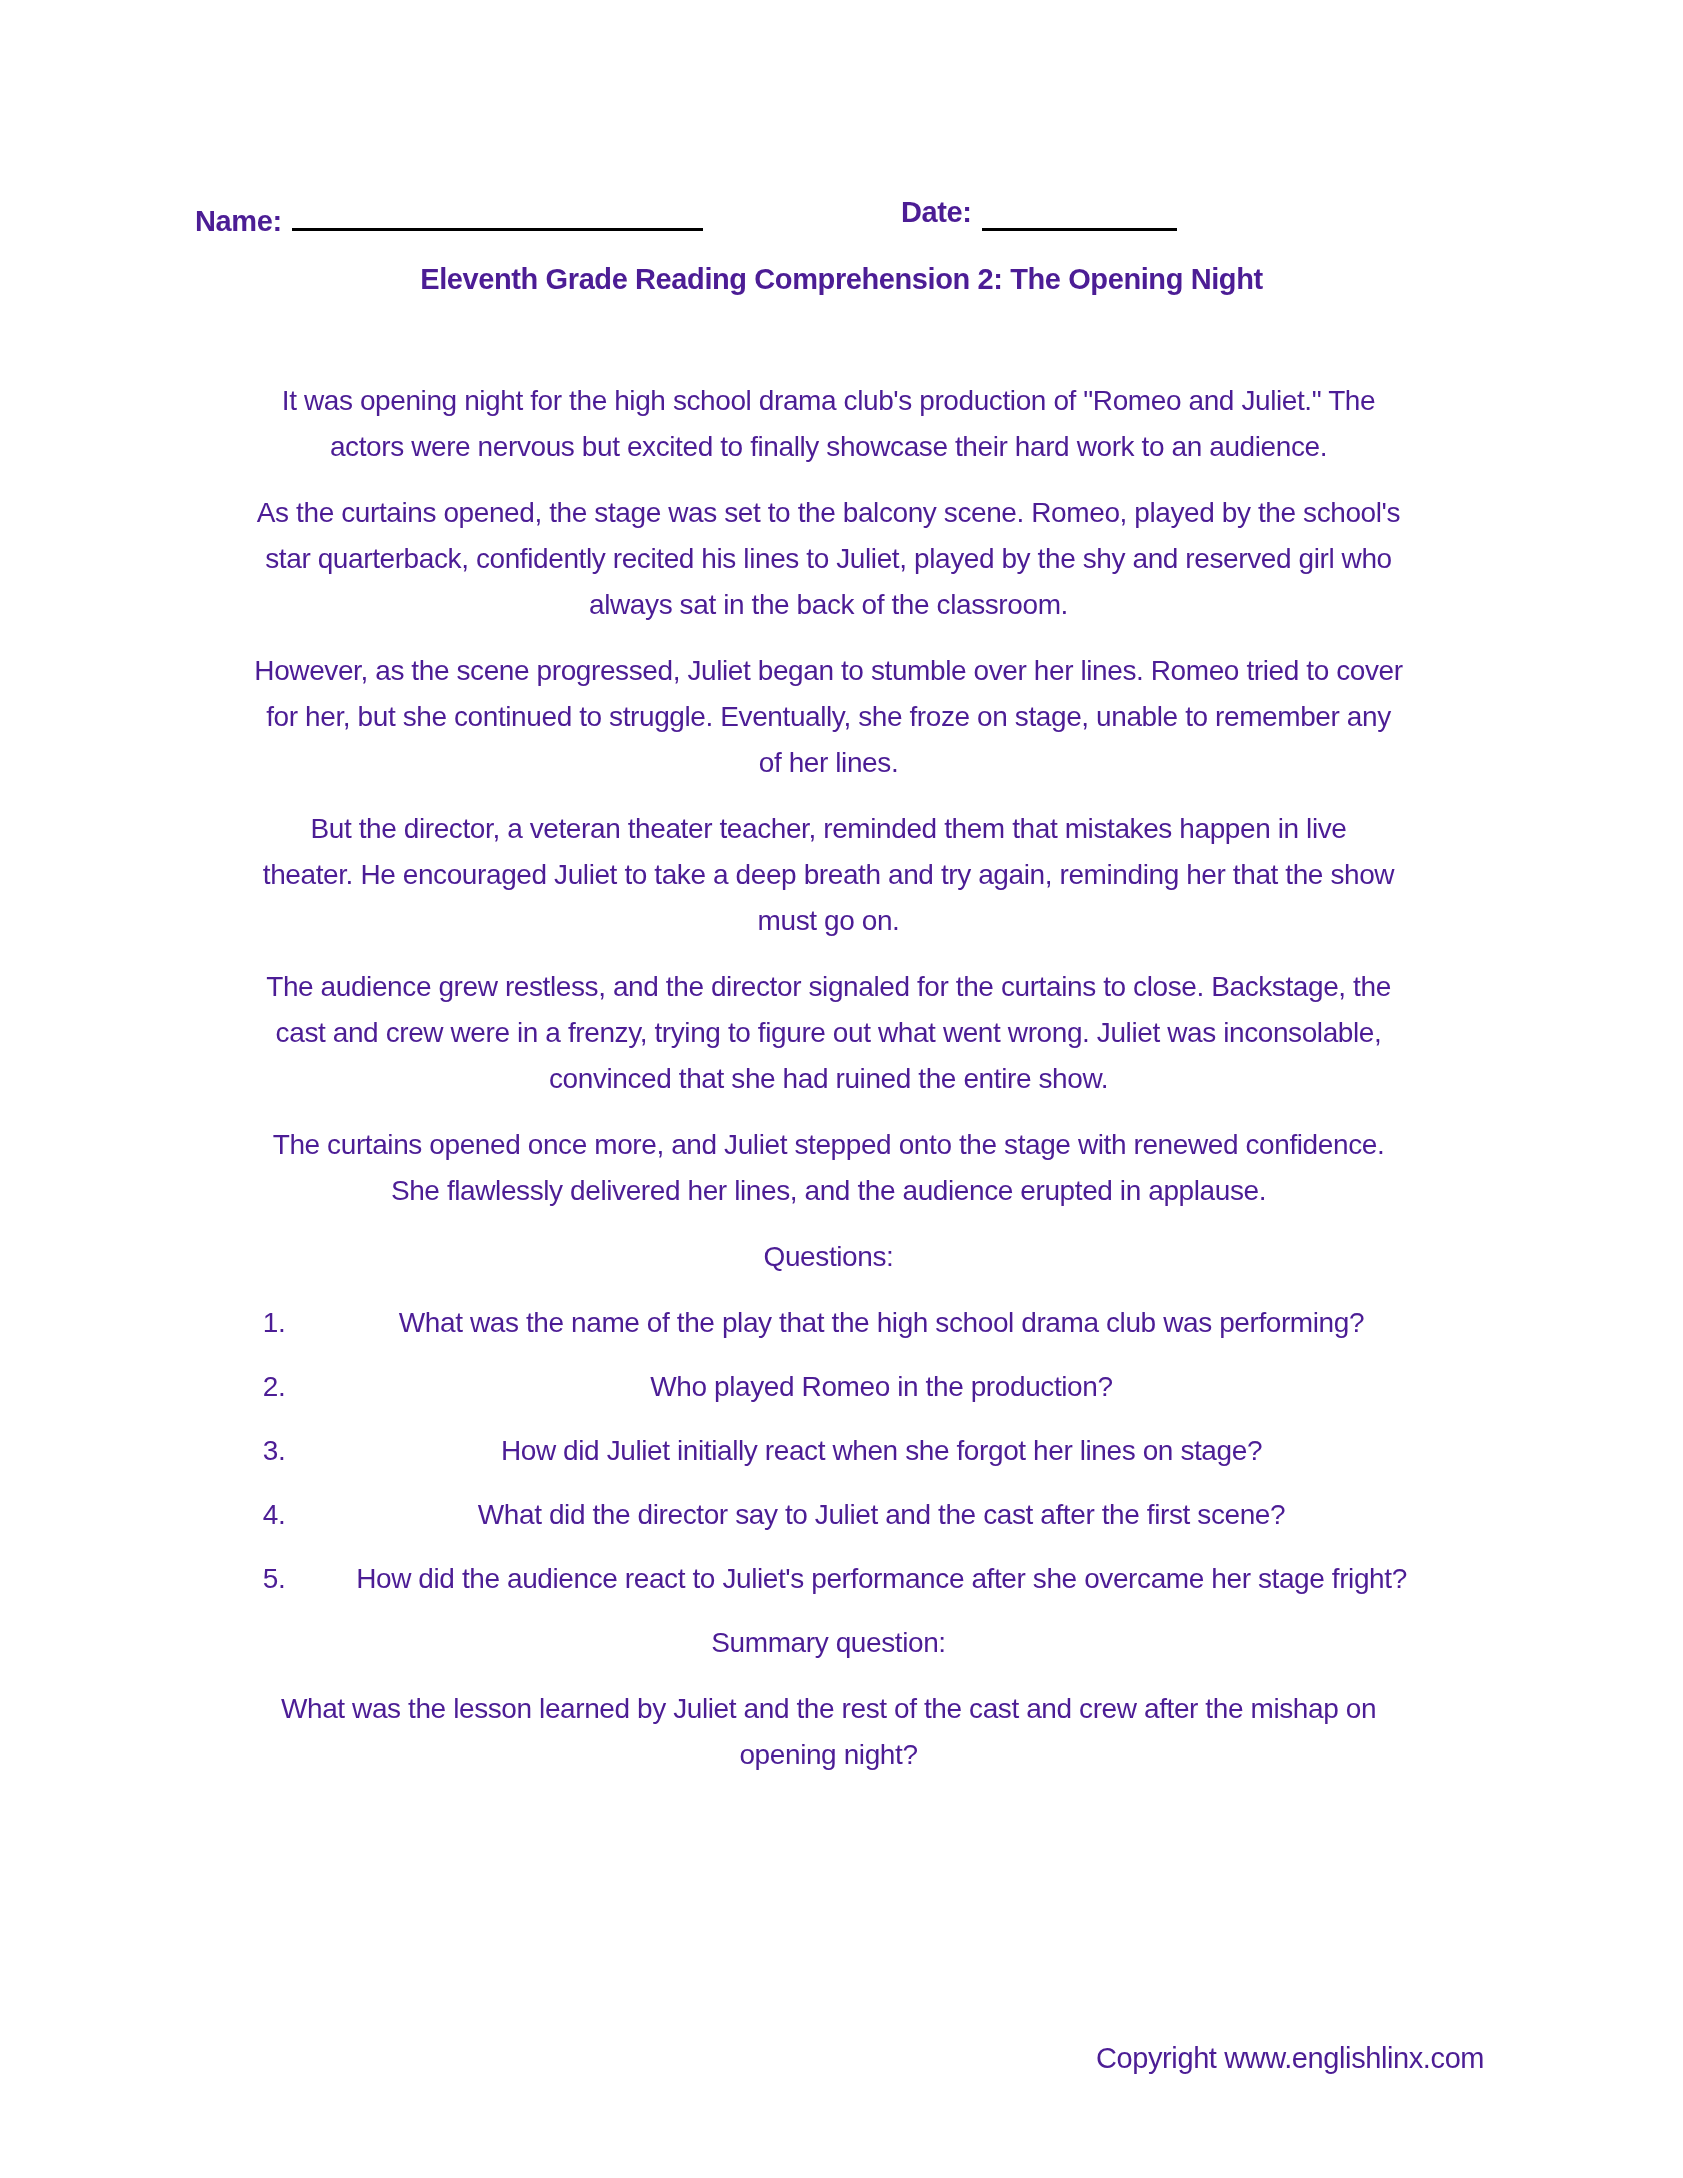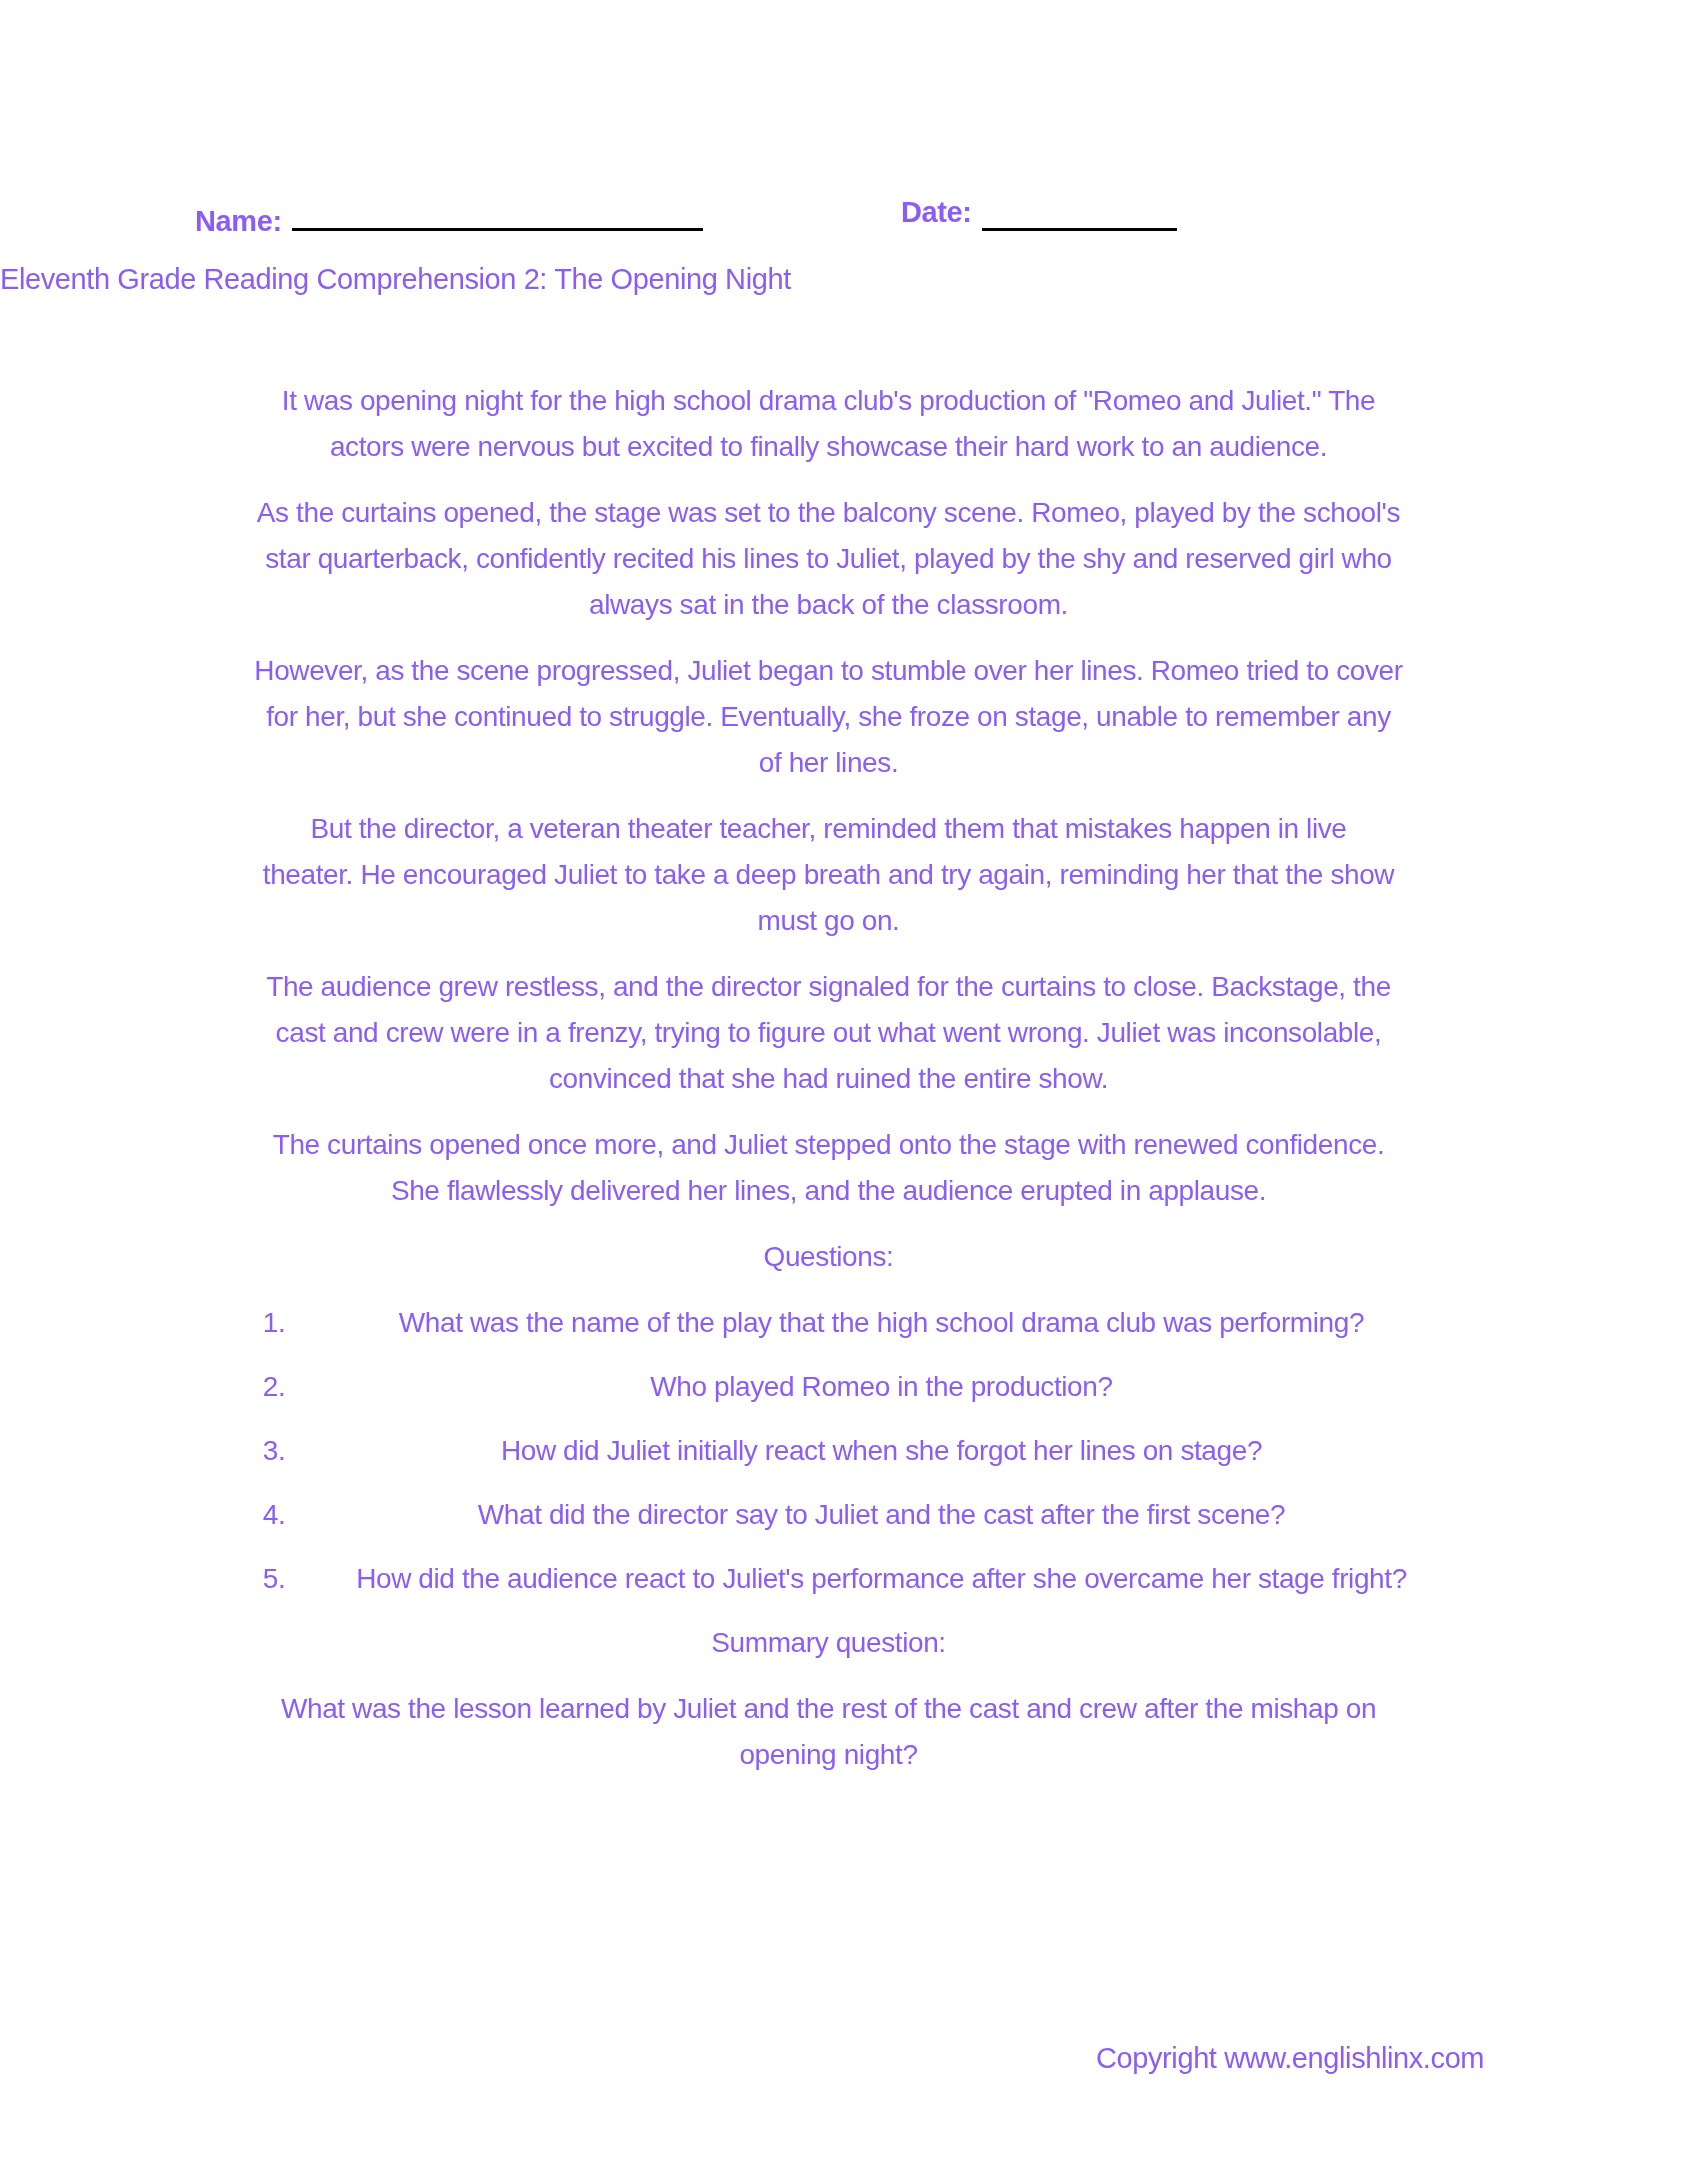--- a/index.html
+++ b/index.html
@@ -5,21 +5,21 @@
   html, body {
     margin: 0;
     padding: 0;
     background: #ffffff;
   }
   .page {
     position: relative;
     width: 1683px;
     height: 2178px;
     background: #ffffff;
-    color: #8b5cf6;
+    color: #4c1d95;
     font-family: "Liberation Sans", "DejaVu Sans", sans-serif;
     overflow: hidden;
     letter-spacing: -0.4px;
   }
 
   
   .field-row {
     position: absolute;
     top: 194px;
     left: 195px;
@@ -50,22 +50,23 @@
   }
   .name-field .blank-line { width: 411px; }
   .date-field .blank-line { width: 195px; }
 
   
   .page-title {
     position: absolute;
     top: 263px;
     left: 0;
     width: 100%;
+    text-align: center;
     font-size: 29px;
-    font-weight: 400;
+    font-weight: 700;
   }
 
   
   .content {
     position: absolute;
     top: 378px;
     left: 195px;
     width: 1267px;
     font-size: 28px;
     line-height: 46px;

